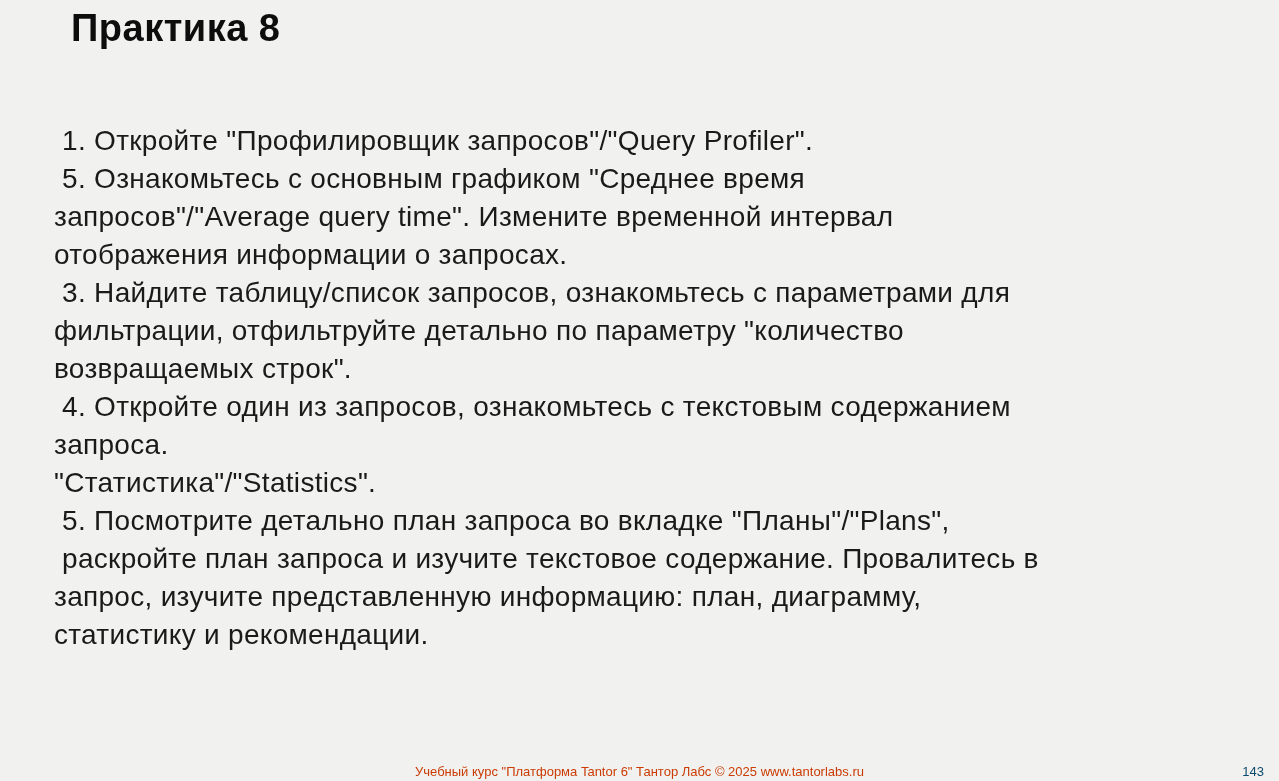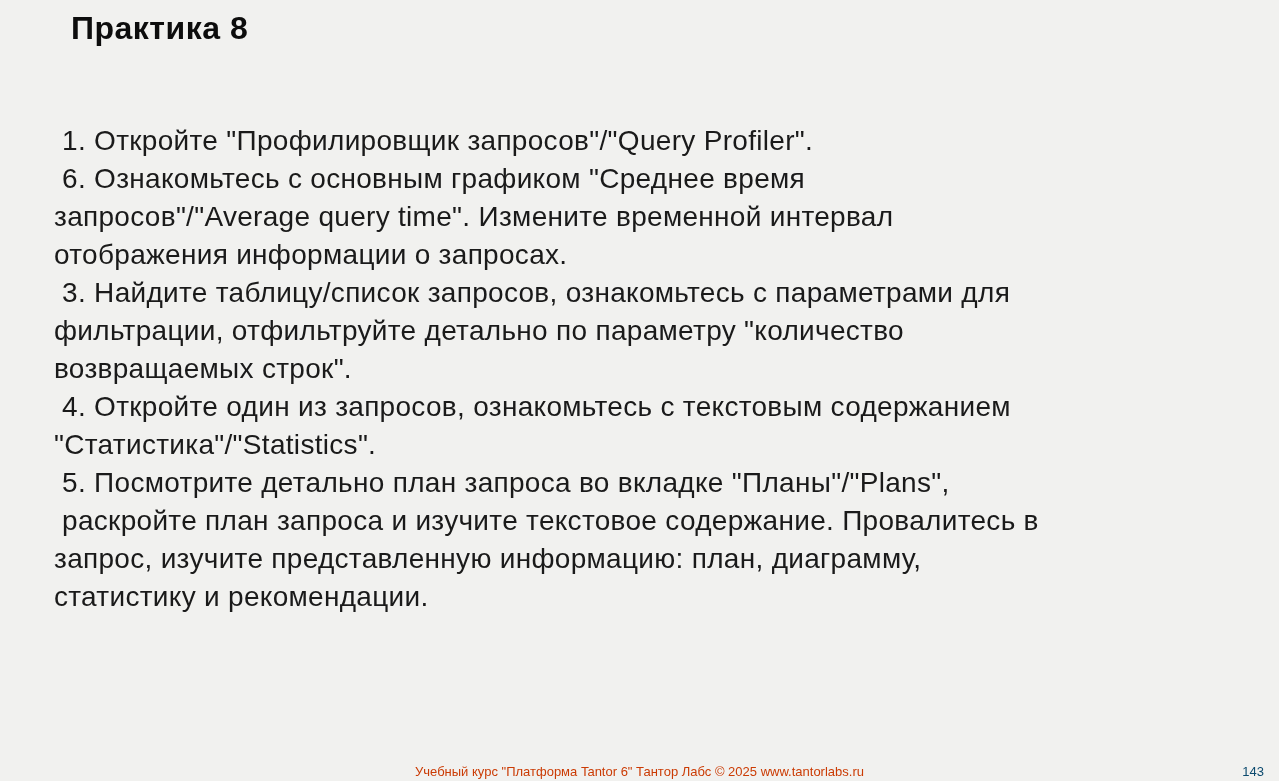--- a/index.html
+++ b/index.html
@@ -13,21 +13,21 @@
     width: 1279px;
     height: 781px;
     background: var(--bg, #f1f1ef);
     overflow: hidden;
   }
   .slide-title {
     position: absolute;
     left: 71px;
     top: 6px;
     margin: 0;
-    font-size: 32px;
+    font-size: 38px;
     line-height: 44px;
     font-weight: bold;
     letter-spacing: 0.5px;
     color: #0d0d0d;
   }
   .body-text {
     position: absolute;
     left: 54px;
     top: 122px;
     width: 1180px;
@@ -83,27 +83,28 @@
 </style>
 </head>
 <body>
 
 <div class="slide">
 
   <h1 class="slide-title">Практика 8</h1>
 
   <div class="body-text">
     <div class="line"> 1. Откройте "Профилировщик запросов"/"Query Profiler".</div>
-    <div class="line"> 6. Ознакомьтесь с основным графиком "Среднее время</div>
+    <div class="line"> 5. Ознакомьтесь с основным графиком "Среднее время</div>
     <div class="line">запросов"/"Average query time". Измените временной интервал</div>
     <div class="line">отображения информации о запросах.</div>
     <div class="line"> 3. Найдите таблицу/список запросов, ознакомьтесь с параметрами для</div>
     <div class="line">фильтрации, отфильтруйте детально по параметру "количество</div>
     <div class="line">возвращаемых строк".</div>
     <div class="line"> 4. Откройте один из запросов, ознакомьтесь с текстовым содержанием</div>
+    <div class="line">запроса.</div>
     <div class="line">"Статистика"/"Statistics".</div>
     <div class="line"> 5. Посмотрите детально план запроса во вкладке "Планы"/"Plans",</div>
     <div class="line"> раскройте план запроса и изучите текстовое содержание. Провалитесь в</div>
     <div class="line">запрос, изучите представленную информацию: план, диаграмму,</div>
     <div class="line">статистику и рекомендации.</div>
   </div>
 
 
   <div class="footer-strip">
     <div class="footer-course-info">Учебный курс "Платформа Tantor 6" Тантор Лабс © 2025  www.tantorlabs.ru</div>

